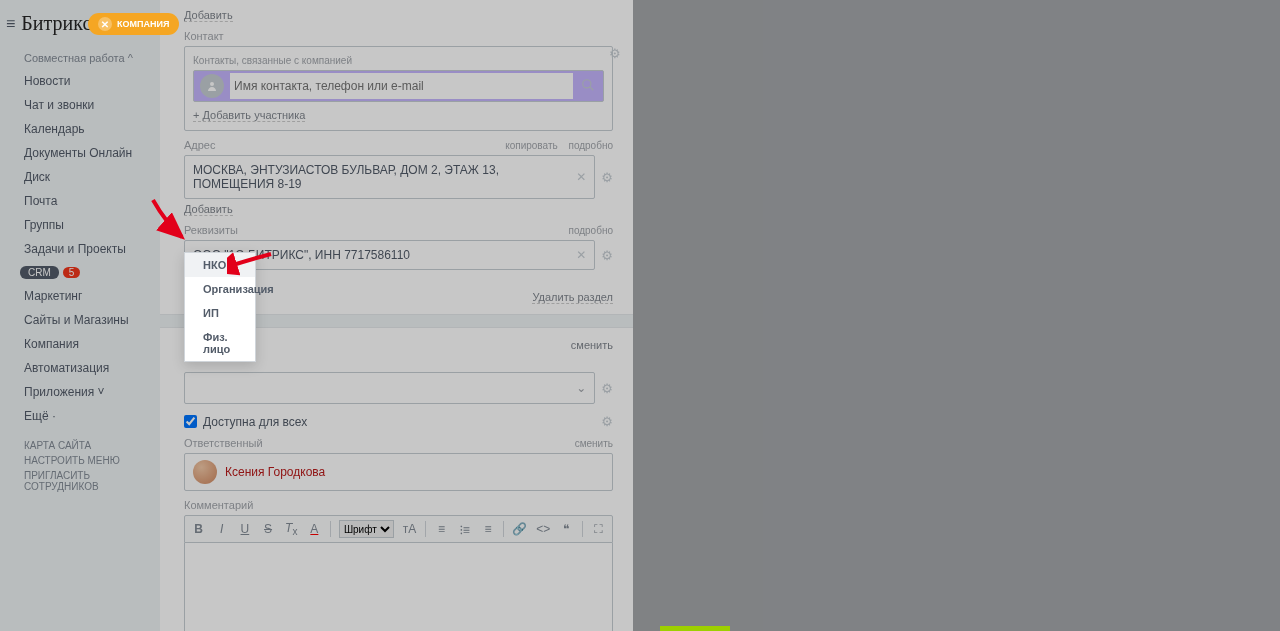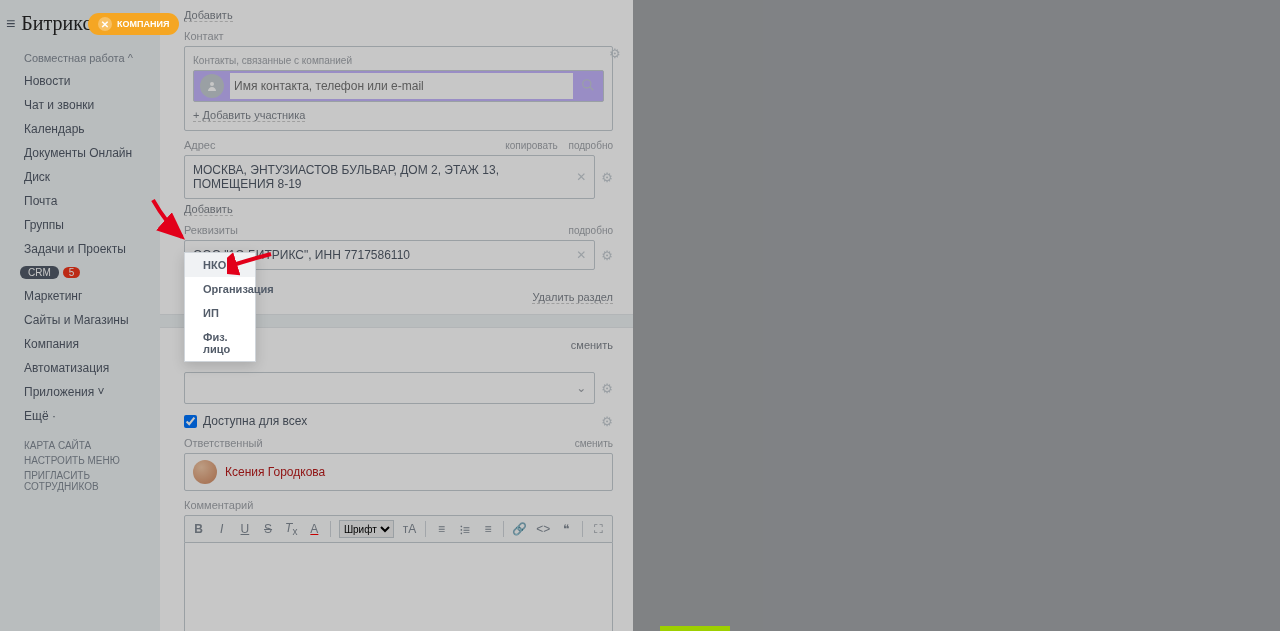--- a/index.html
+++ b/index.html
@@ -38,21 +38,21 @@
 .gear { color: #c6cdd3; margin-left: 6px; cursor: pointer; font-size: 13px; }
 .row-links { display: flex; justify-content: space-between; margin-top: 4px; font-size: 11px; }
 .dropdown { position: absolute; left: 184px; top: 252px; width: 72px; background: #fff; border: 1px solid #d0d5da; box-shadow: 0 4px 12px rgba(0,0,0,.15); z-index: 100; }
 .dropdown li { list-style: none; padding: 6px 18px; font-size: 11px; color: #535c69; cursor: pointer; font-weight: bold; }
 .dropdown li.active { background: #f0f2f4; }
 .section-gap { height: 14px; background: #eef2f4; margin: 10px -20px 6px -24px; border-top: 1px solid #e5e8eb; border-bottom: 1px solid #e5e8eb; position: relative; }
 .section-head { display: flex; justify-content: space-between; align-items: center; padding: 4px 0 2px; }
 .section-head .edit { color: #a2a6ac; cursor: pointer; }
 .section-head .cancel { color: #80868e; font-size: 11px; cursor: pointer; }
 .select-empty { border: 1px solid #c6cdd3; border-radius: 2px; height: 32px; display: flex; align-items: center; justify-content: flex-end; padding: 0 8px; color: #a2a6ac; }
-.chk-row { display: flex; margin-top: 10px; font-size: 12px; color: #535c69; }
+.chk-row { display: flex; align-items: center; margin-top: 10px; font-size: 12px; color: #535c69; }
 .chk-row input { margin-right: 6px; }
 .resp { border: 1px solid #c6cdd3; border-radius: 2px; padding: 6px 8px; display: flex; align-items: center; margin-top: 4px; }
 .resp .pic { width: 24px; height: 24px; border-radius: 50%; background: radial-gradient(circle at 35% 30%, #f2c9a8, #d08860); margin-right: 8px; }
 .resp .name { color: #b91c1c; font-size: 12px; }
 .toolbar { border: 1px solid #c6cdd3; border-radius: 2px 2px 0 0; background: #fafbfb; padding: 4px 6px; display: flex; align-items: center; gap: 8px; margin-top: 4px; }
 .toolbar .btn { color: #828b95; font-size: 12px; cursor: pointer; width: 16px; text-align: center; }
 .toolbar .sep { width: 1px; height: 16px; background: #d0d5da; }
 .toolbar select { font-size: 10px; border: 1px solid #c6cdd3; height: 18px; }
 .editor-body { border: 1px solid #c6cdd3; border-top: none; height: 110px; background: #fff; }
 .arrow1 { position: absolute; left: 148px; top: 195px; z-index: 200; pointer-events: none; }

